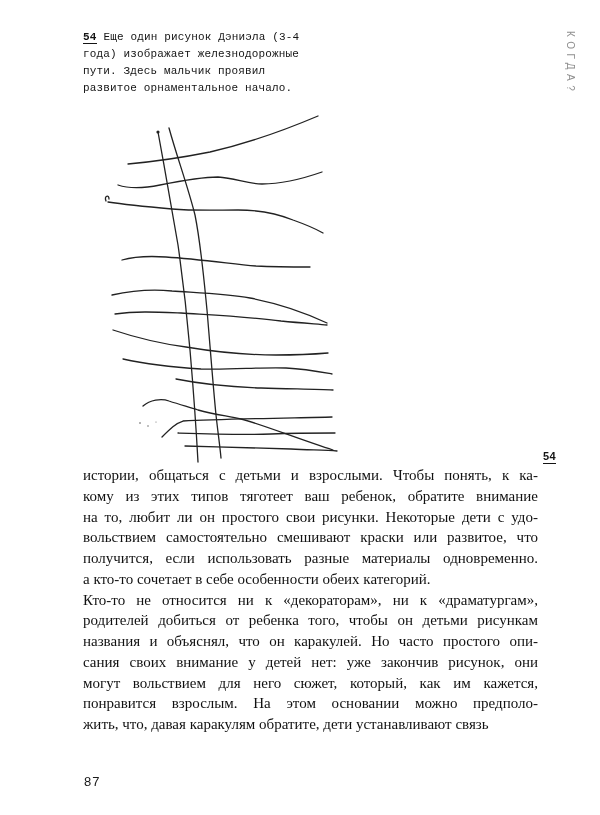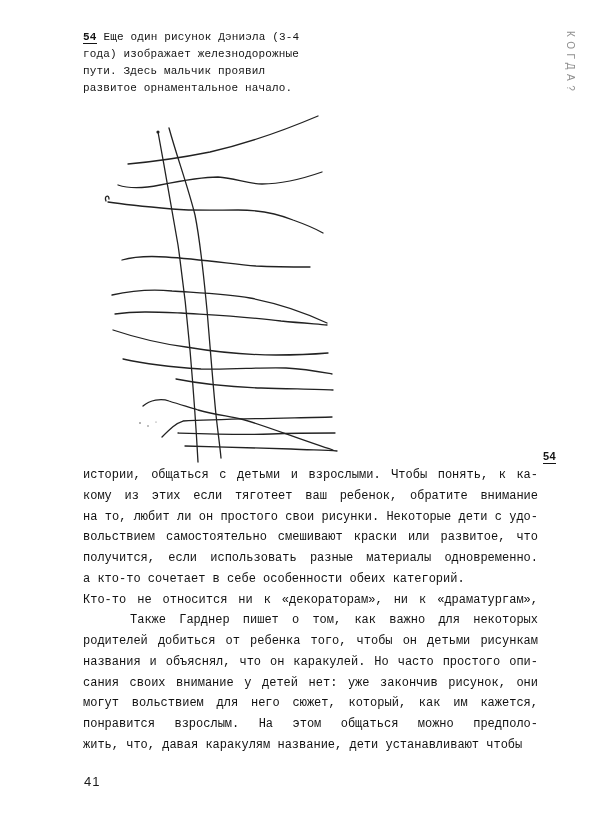--- a/index.html
+++ b/index.html
@@ -34,22 +34,22 @@
   .figure path{fill:none;stroke:#222;stroke-width:1.3;stroke-linecap:round;stroke-linejoin:round;}
   
   .fig-ref{
     position:absolute;left:543px;top:450px;
     font-size:11px;font-weight:bold;letter-spacing:.3px;
     border-bottom:1.2px solid #141414;padding-bottom:1px;color:#141414;
   }
   
   .body{
     position:absolute;left:83px;top:465px;width:455px;
-    font-family:Liberation Mono, monospace;
-    font-size:12px;line-height:20.75px;color:#111;
+    font-family:Liberation Serif, serif;
+    font-size:15px;line-height:20.75px;color:#111;
   }
   .bline{text-align:justify;text-align-last:justify;white-space:normal;}
   .bline.noj{text-align-last:left;}
   .bline.ind{padding-left:47px;}
   
   .page-num{
     position:absolute;left:84px;top:774px;
     font-size:13px;letter-spacing:1px;color:#1a1a1a;
   }
 </style>
@@ -89,28 +89,27 @@
     <circle cx="80" cy="328" r=".8" fill="#555"></circle>
     <circle cx="88" cy="331" r=".7" fill="#555"></circle>
     <circle cx="96" cy="327" r=".5" fill="#555"></circle>
   </svg>
 </div>
 
 <div class="fig-ref">54</div>
 
 <div class="body" id="body-text">
     <div class="bline">истории, общаться с детьми и взрослыми. Чтобы понять, к ка-</div>
-    <div class="bline">кому из этих если тяготеет ваш ребенок, обратите внимание</div>
+    <div class="bline">кому из этих типов тяготеет ваш ребенок, обратите внимание</div>
     <div class="bline">на то, любит ли он простого свои рисунки. Некоторые дети с удо-</div>
     <div class="bline">вольствием самостоятельно смешивают краски или развитое, что</div>
     <div class="bline">получится, если использовать разные материалы одновременно.</div>
     <div class="bline noj">а кто-то сочетает в себе особенности обеих категорий.</div>
     <div class="bline">Кто-то не относится ни к «декораторам», ни к «драматургам»,</div>
-    <div class="bline ind">Также Гарднер пишет о том, как важно для некоторых</div>
     <div class="bline">родителей добиться от ребенка того, чтобы он детьми рисункам</div>
     <div class="bline">названия и объяснял, что он каракулей. Но часто простого опи-</div>
     <div class="bline">сания своих внимание у детей нет: уже закончив рисунок, они</div>
     <div class="bline">могут вольствием для него сюжет, который, как им кажется,</div>
-    <div class="bline">понравится взрослым. На этом общаться можно предполо-</div>
-    <div class="bline noj">жить, что, давая каракулям название, дети устанавливают чтобы</div>
+    <div class="bline">понравится взрослым. На этом основании можно предполо-</div>
+    <div class="bline noj">жить, что, давая каракулям обратите, дети устанавливают связь</div>
   </div>
 
-<div class="page-num">41</div>
+<div class="page-num">87</div>
 
 </body></html>

